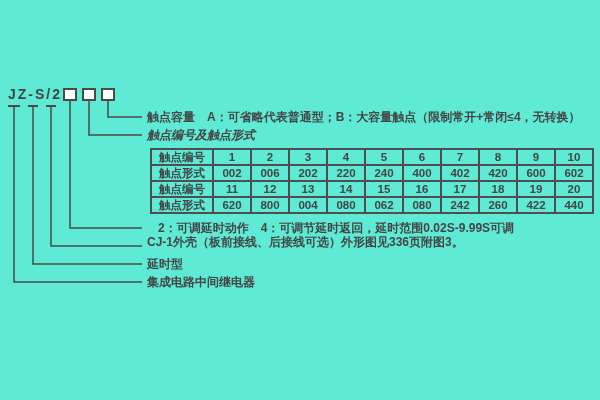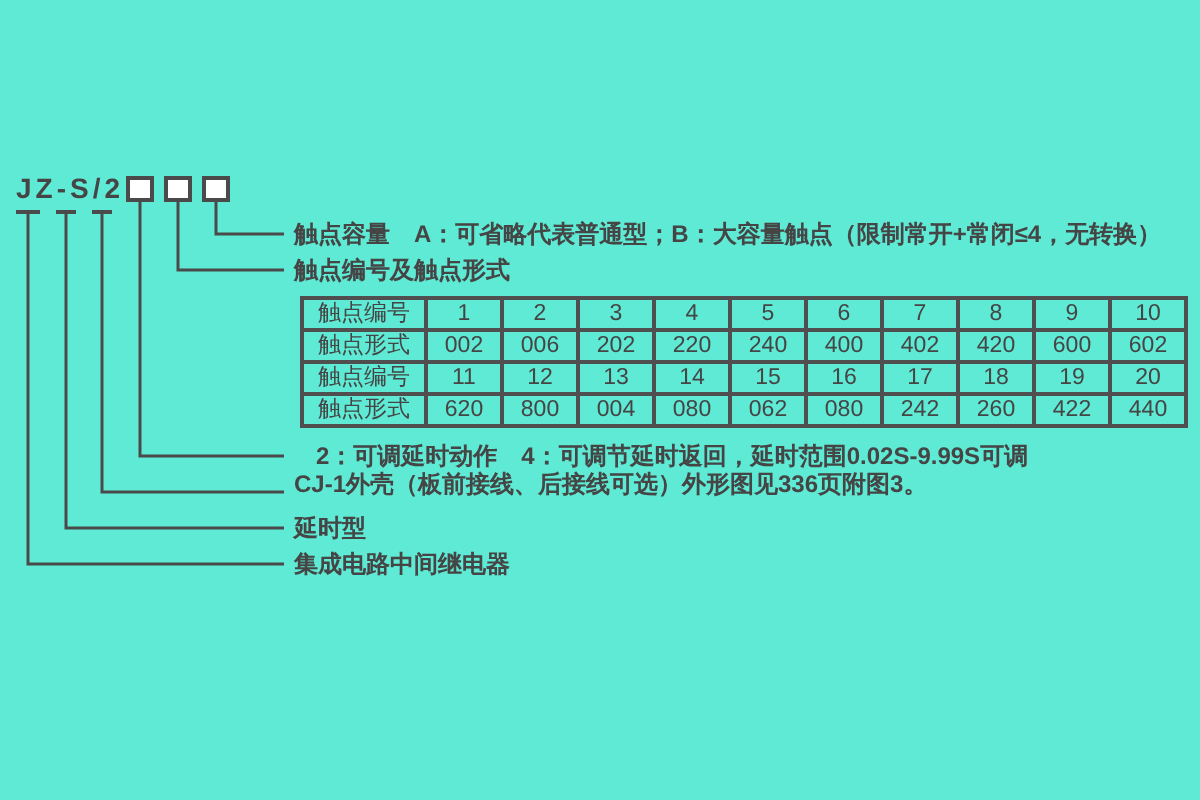--- a/index.html
+++ b/index.html
@@ -43,31 +43,31 @@
     position: absolute;
     left: 147px;
     height: 13px;
     line-height: 13px;
     font-size: 12px;
     font-weight: 600;
     white-space: nowrap;
     color: #454545;
   }
   .anno.a0 { top: 111px; }
-  .anno.a1 { top: 129px; }
+  .anno.a1 { top: 129px; font-style: italic; }
   .anno.a2 { top: 222px; margin-left: 11px; }
   .anno.a3 { top: 236px; }
   .anno.a4 { top: 258px; }
   .anno.a5 { top: 276px; }
   .contact-table {
     position: absolute;
     left: 150px; top: 148px;
     border-collapse: collapse;
     font-size: 11.5px;
-    font-weight: 400;
+    font-weight: 700;
     color: #454545;
   }
   .contact-table td {
     border: 2px solid #4f4f4f;
     height: 16px;
     padding: 0 2px;
     text-align: center;
     white-space: nowrap;
     line-height: 12px;
   }

